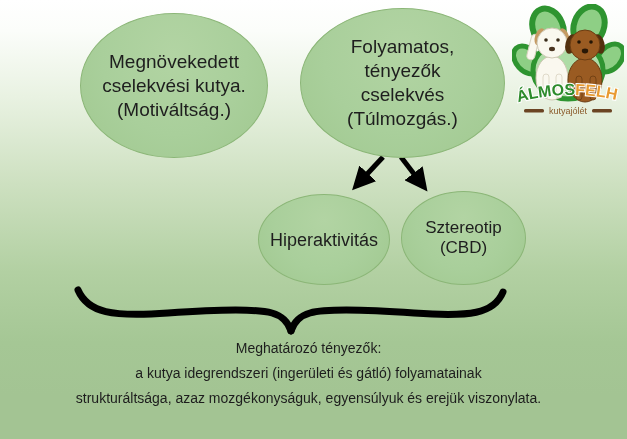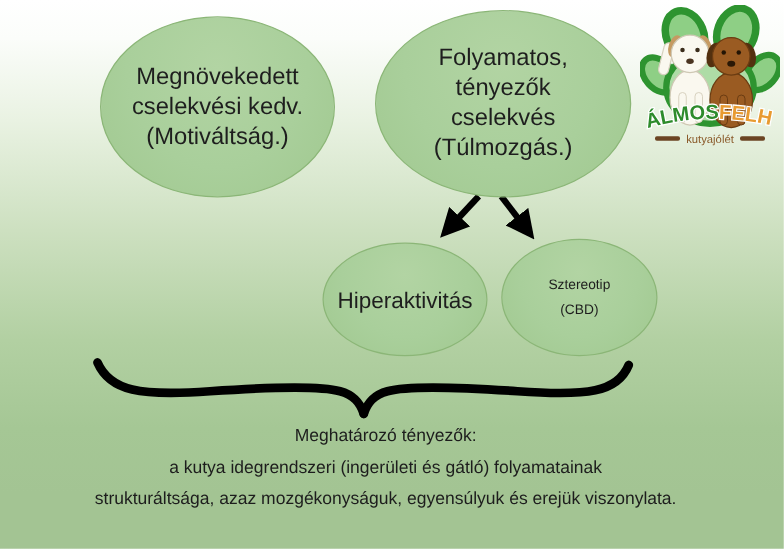--- a/index.html
+++ b/index.html
@@ -19,21 +19,21 @@
     background:radial-gradient(ellipse at 50% 28%, #b2d4a3 0%, #a9cf9b 55%, #a0c88f 100%);
     display:flex;align-items:center;justify-content:center;
     text-align:center;
     color:#1e1e1e;
   }
   .node .txt{width:100%;}
   .node .line{display:block;}
   #node-motivation{left:80px;top:13px;width:186px;height:143px;font-size:19px;line-height:24px;}
   #node-overmovement{left:300px;top:8px;width:203px;height:148px;font-size:19px;line-height:24px;}
   #node-hyperactivity{left:258px;top:194px;width:130px;height:89px;font-size:18px;line-height:22px;justify-content:flex-end;}
-  #node-stereotypy{left:401px;top:191px;width:123px;height:92px;font-size:11px;line-height:20px;}
+  #node-stereotypy{left:401px;top:191px;width:123px;height:92px;font-size:17px;line-height:20px;}
   #connector-layer{position:absolute;left:0;top:0;width:627px;height:439px;pointer-events:none;}
   #caption{
     position:absolute;left:0;top:336px;width:617px;
     text-align:center;color:#1d1d1d;
     font-size:14px;line-height:25px;
   }
   #logo{position:absolute;right:3px;top:4px;width:112px;height:118px;}
 </style>
 </head>
 <body>
@@ -50,21 +50,21 @@
     <line x1="401" y1="157" x2="424" y2="187" stroke="#000" stroke-width="5" marker-end="url(#ah)"></line>
     <g fill="none" stroke="#000" stroke-width="7" stroke-linecap="round">
       <path d="M78,290 C88,313 112,317 168,313 C225,309 258,309 272,313 C283,316 288,322 291,331"></path>
       <path d="M503,292 C494,314 470,317 414,313 C357,309 324,309 310,313 C299,316 294,322 291,331"></path>
     </g>
   </svg>
 
   <div class="node" id="node-motivation">
     <div class="txt">
       <span class="line">Megnövekedett</span>
-      <span class="line">cselekvési kedv.</span>
+      <span class="line">cselekvési kutya.</span>
       <span class="line">(Motiváltság.)</span>
     </div>
   </div>
 
   <div class="node" id="node-overmovement">
     <div class="txt">
       <span class="line">Folyamatos,</span>
       <span class="line">tényezők</span>
       <span class="line">cselekvés</span>
       <span class="line">(Túlmozgás.)</span>

